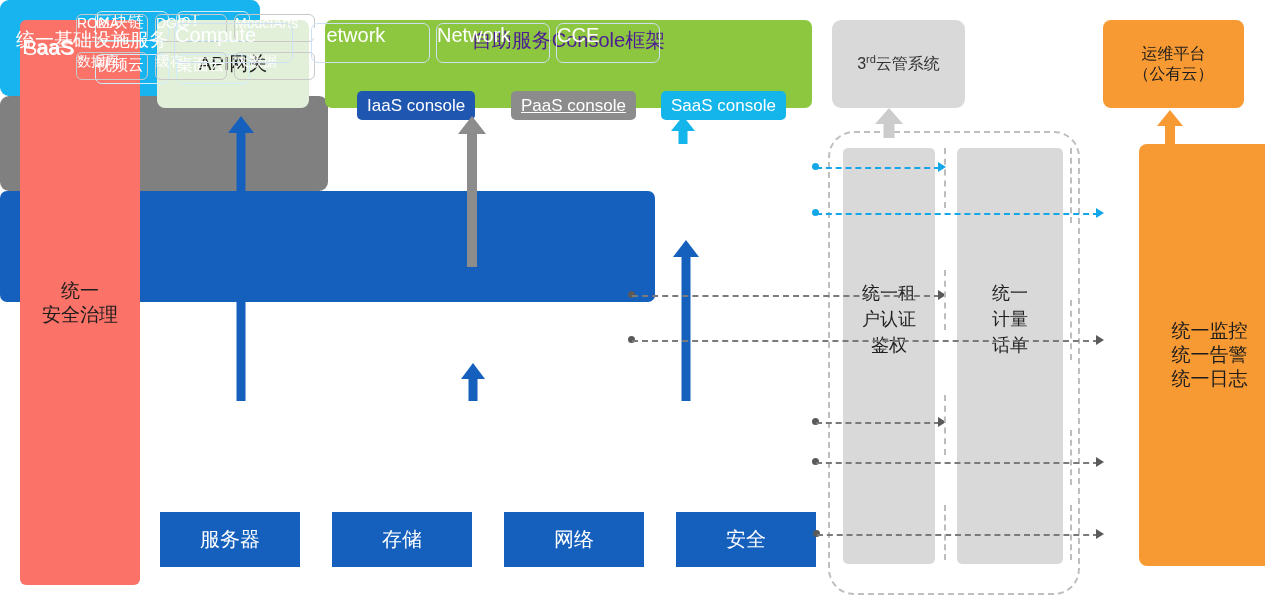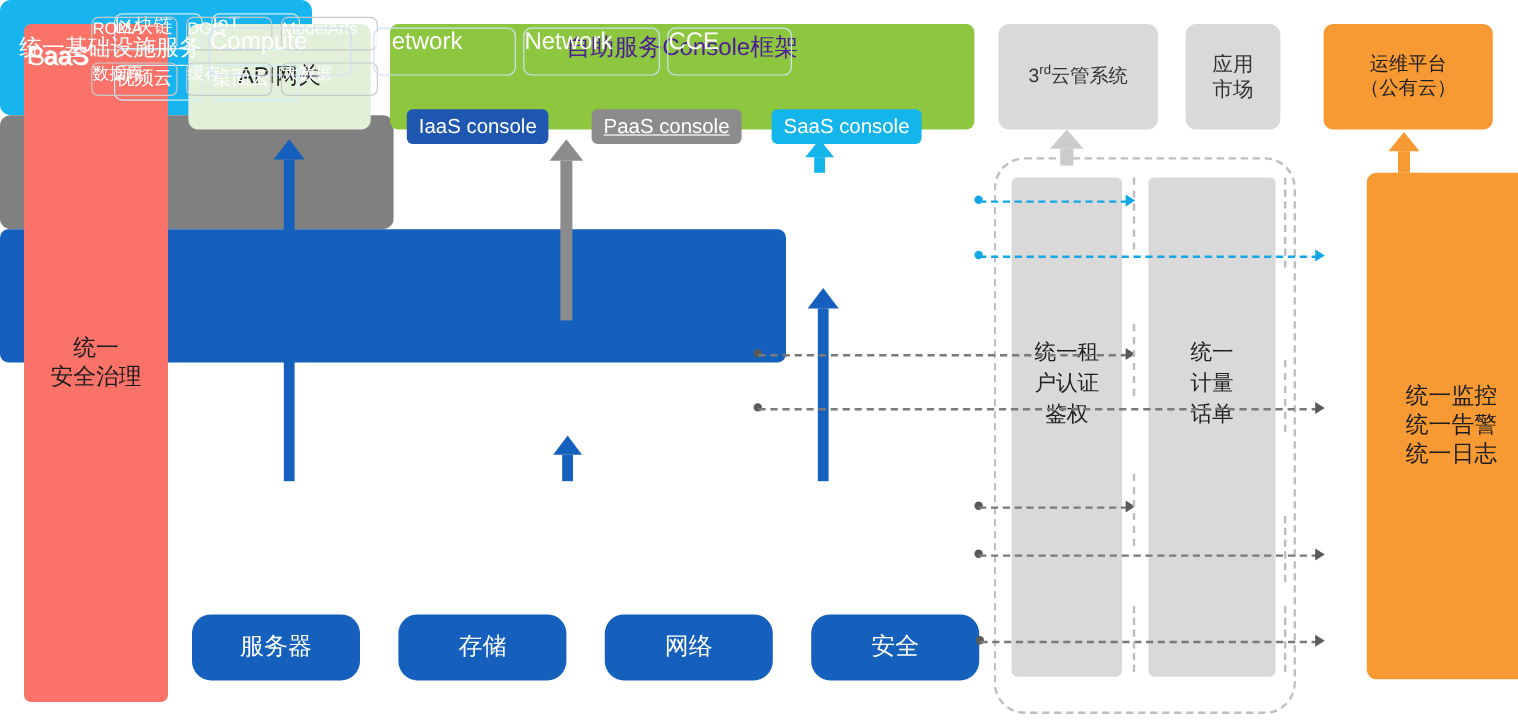--- a/index.html
+++ b/index.html
@@ -2,21 +2,21 @@
 <html><head>
 <meta charset="utf-8">
 <style>
   html,body{margin:0;padding:0;background:#ffffff;}
   body{width:1265px;height:605px;position:relative;overflow:hidden;
        font-family:"Liberation Sans","DejaVu Sans",sans-serif;color:#222;}
   .stage{position:absolute;left:0;top:0;width:1265px;height:605px;}
   .box{position:absolute;box-sizing:border-box;display:flex;align-items:center;
        justify-content:center;text-align:center;line-height:1.25;}
   .pill{box-sizing:border-box;display:inline-flex;align-items:center;justify-content:center;
-        text-align:right;border-radius:7px;white-space:nowrap;}
+        text-align:right;border-radius:7px;white-space:nowrap;margin-left:18px;}
 
   
   #sec-gov{left:20px;top:20px;width:120px;height:565px;background:#fa7268;border-radius:6px;
            font-size:19px;color:#1c1c1c;}
   #api-gw{left:157px;top:20px;width:152px;height:88px;background:#e2f0da;border-radius:8px;
           font-size:19px;color:#1f1f1f;}
   #console-frame{left:325px;top:20px;width:487px;height:88px;background:#8dc63f;border-radius:7px;
                  display:block;padding:0;}
   #console-title{position:absolute;left:0;top:8px;width:487px;text-align:center;font-size:20px;color:#4c1d95;}
   #third-cloud{left:832px;top:20px;width:133px;height:88px;background:#d9d9d9;border-radius:9px;
@@ -41,21 +41,21 @@
   #paas-label{position:absolute;left:10px;top:35px;width:76px;text-align:center;font-size:21px;color:#fff;}
   .paas-chip{position:absolute;height:26px;border:1.5px solid #c9c9c9;border-radius:6px;color:#fff;font-size:14px;}
 
   
   #infra{left:160px;top:401px;width:655px;height:111px;background:#1560bd;border-radius:7px;display:block;}
   #infra-label{position:absolute;left:16px;top:27px;font-size:19px;color:#fff;}
   .infra-chip{position:absolute;top:23px;height:38px;border:1.6px solid #cfe0f5;border-radius:7px;
               color:#fff;font-size:20px;}
 
   
-  .bottom-box{top:512px;height:55px;background:#1560bd;border-radius:16px;color:#fff;font-size:20px;}
+  .bottom-box{top:512px;height:55px;background:#1560bd;border-radius:0;color:#fff;font-size:20px;}
 
   
   #dash-wrap{position:absolute;left:828px;top:131px;width:248px;height:460px;
              border:2.5px dashed #bfbfbf;border-radius:26px;}
   #gcol1{left:843px;top:148px;width:92px;height:416px;background:#d9d9d9;border-radius:5px;}
   #gcol2{left:957px;top:148px;width:106px;height:416px;background:#d9d9d9;border-radius:5px;}
   #gcol1-label{position:absolute;left:843px;top:280px;width:92px;text-align:center;font-size:18px;color:#1f1f1f;line-height:1.45;}
   #gcol2-label{position:absolute;left:957px;top:280px;width:106px;text-align:center;font-size:18px;color:#1f1f1f;line-height:1.45;}
   #ops-right{left:1139px;top:144px;width:141px;height:422px;background:#f79a33;border-radius:8px;
              font-size:19px;color:#1c1c1c;}
@@ -96,26 +96,20 @@
     <div class="pill console-chip" id="chip-paas">PaaS console</div>
     <div class="pill console-chip" id="chip-saas">SaaS console</div>
   </div>
 
   <div class="box" id="third-cloud">
     <span>
       <span>3</span><sup style="font-size:11px">rd</sup><span>云管系统</span>
     </span>
   </div>
 
-  <div class="box" id="app-market">
-    <div>
-      <div>应用</div>
-      <div>市场</div>
-    </div>
-  </div>
 
   <div class="box" id="ops-top">
     <div>
       <div>运维平台</div>
       <div>（公有云）</div>
     </div>
   </div>
 
   <div id="saas">
     <div id="saas-label">SaaS</div>

